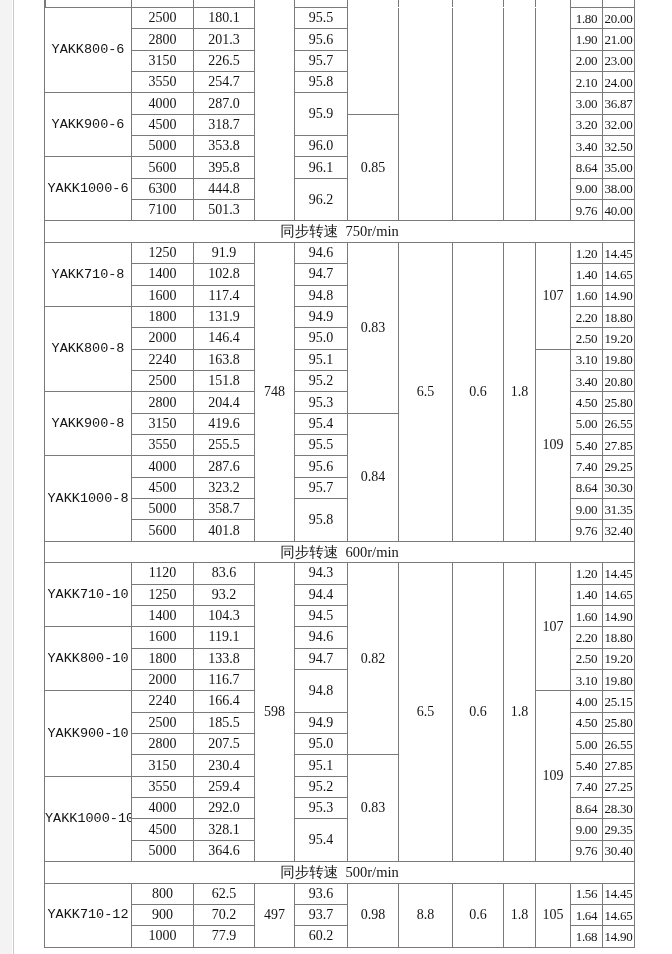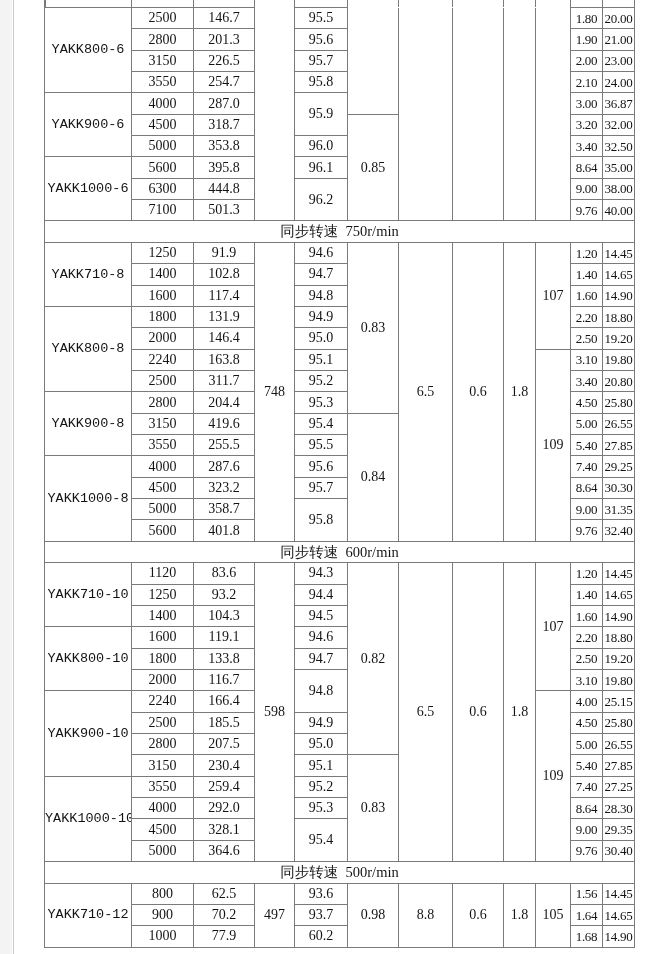--- a/index.html
+++ b/index.html
@@ -79,21 +79,21 @@
         <col style="width:51px">
       <col style="width:32px">
         <col style="width:35px">
         <col style="width:32px">
         <col style="width:32px">
     </colgroup>
     <tbody id="spec-body">
         <tr class="data-row">
           <td rowspan="4" class="col-model">YAKK800-6</td>
           <td class="col-power">2500</td>
-          <td class="col-current">146.7</td>
+          <td class="col-current">180.1</td>
           <td rowspan="10" class="col-speed no-top"></td>
           <td class="col-eff">95.5</td>
           <td rowspan="5" class="col-pf no-top"></td>
           <td rowspan="10" class="col-r7 no-top"></td>
           <td rowspan="10" class="col-r8 no-top"></td>
           <td rowspan="10" class="col-r9 no-top"></td>
           <td rowspan="10" class="col-noise no-top"></td>
           <td class="col-k1">1.80</td>
           <td class="col-k2">20.00</td>
         </tr>
@@ -210,21 +210,21 @@
         <tr class="data-row">
           <td class="col-power">2240</td>
           <td class="col-current">163.8</td>
           <td class="col-eff">95.1</td>
           <td rowspan="9" class="col-noise">109</td>
           <td class="col-k1">3.10</td>
           <td class="col-k2">19.80</td>
         </tr>
         <tr class="data-row">
           <td class="col-power">2500</td>
-          <td class="col-current">311.7</td>
+          <td class="col-current">151.8</td>
           <td class="col-eff">95.2</td>
           <td class="col-k1">3.40</td>
           <td class="col-k2">20.80</td>
         </tr>
         <tr class="data-row">
           <td rowspan="3" class="col-model">YAKK900-8</td>
           <td class="col-power">2800</td>
           <td class="col-current">204.4</td>
           <td class="col-eff">95.3</td>
           <td class="col-k1">4.50</td>

